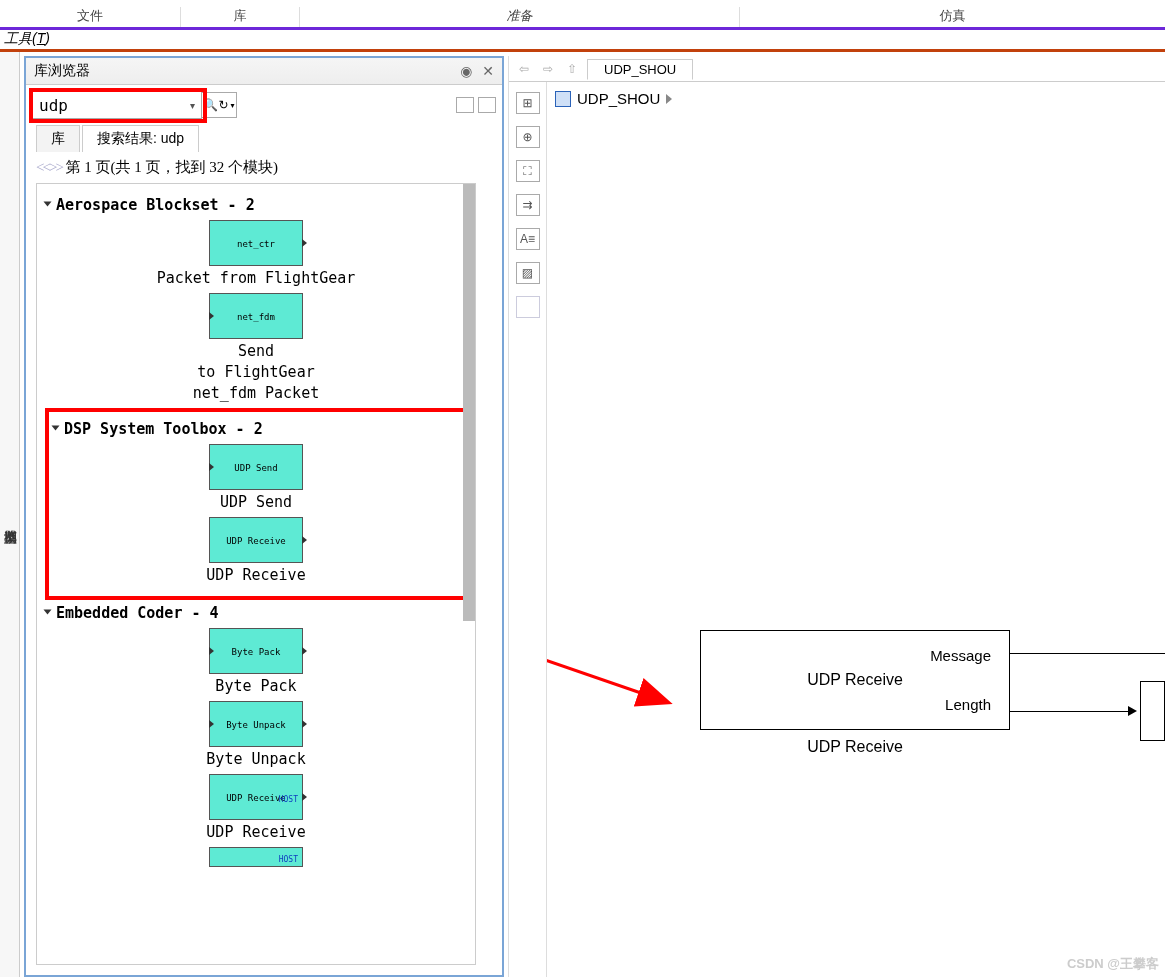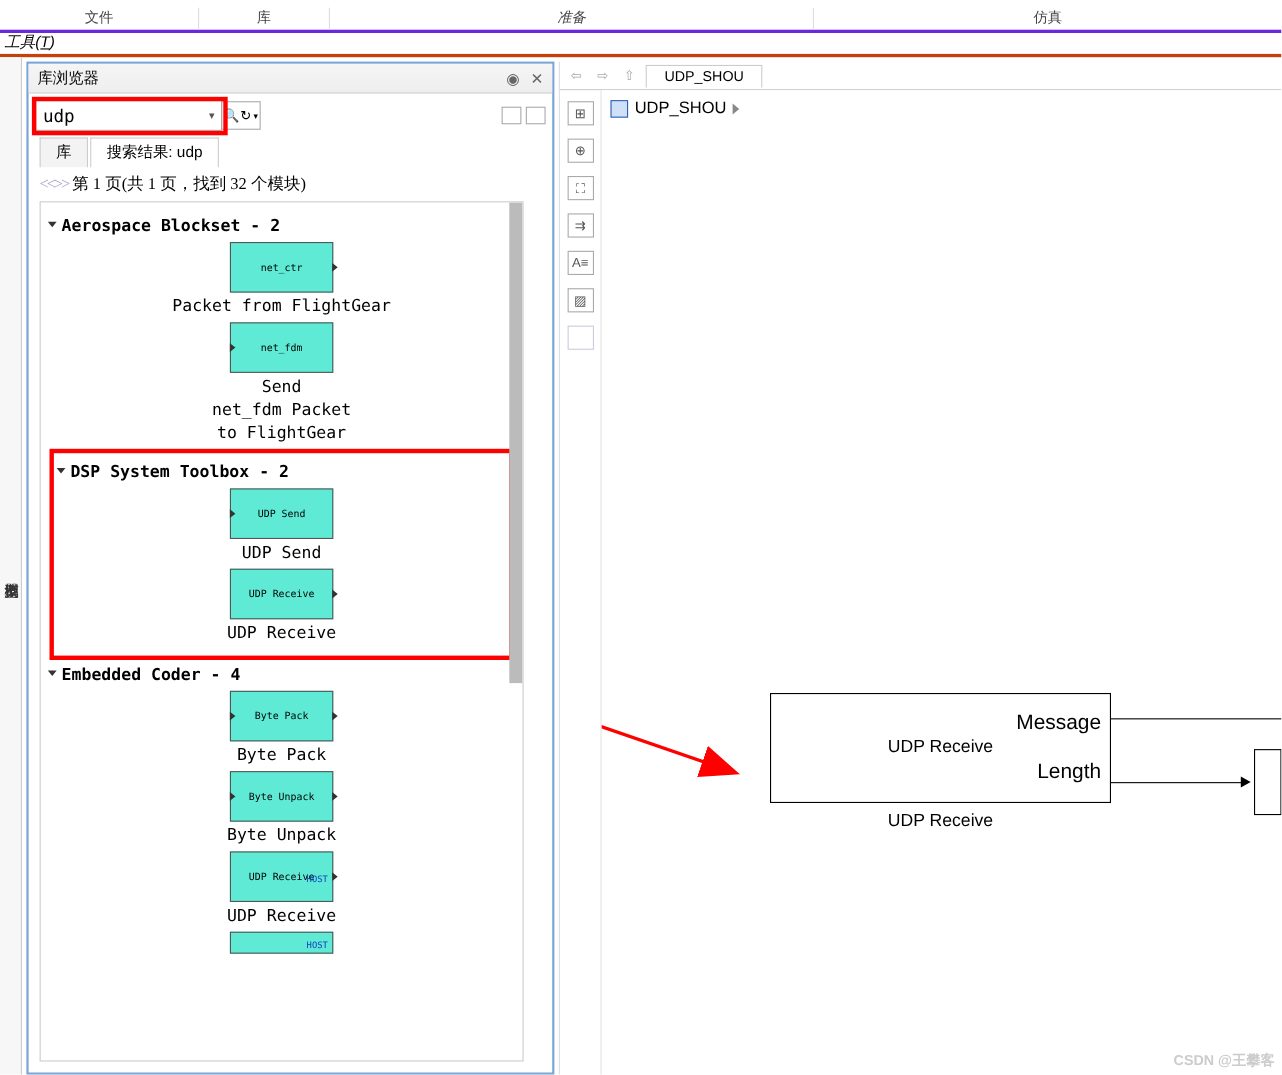--- a/index.html
+++ b/index.html
@@ -249,21 +249,21 @@
     width:310px; height:100px;
     border:1px solid #000;
     background:#fff;
     font-size:16px;
   }
   .big-block .center-lbl {
     position:absolute;
     left:50%; top:50%; transform:translate(-50%,-50%);
   }
   .big-block .port-lbl {
-    position:absolute; right:8px; font-size:19px;
+    position:absolute; right:18px; font-size:15px;
   }
   .big-block .p1 { top:16px; }
   .big-block .p2 { bottom:16px; }
   .big-block-name {
     position:absolute;
     left:700px; top:738px;
     width:310px; text-align:center;
     font-size:16px;
   }
   .wire { position:absolute; background:#000; height:1px;}
@@ -353,22 +353,22 @@
       <div class="group-hdr">
         <span class="tri"></span><span>Aerospace Blockset - 2</span>
       </div>
       <div class="blk">
         <div class="box"><span>net_ctr</span><span class="port-r"></span></div>
         <div class="lbl">Packet from FlightGear</div>
       </div>
       <div class="blk">
         <div class="box"><span class="port-l"></span><span>net_fdm</span></div>
         <div class="lbl">Send</div>
+        <div class="lbl">to FlightGear</div>
         <div class="lbl">net_fdm Packet</div>
-        <div class="lbl">to FlightGear</div>
       </div>
 
       <div class="red-box-group">
         <div class="group-hdr">
           <span class="tri"></span><span>DSP System Toolbox - 2</span>
         </div>
         <div class="blk">
           <div class="box"><span class="port-l"></span><span>UDP Send</span></div>
           <div class="lbl">UDP Send</div>
         </div>

